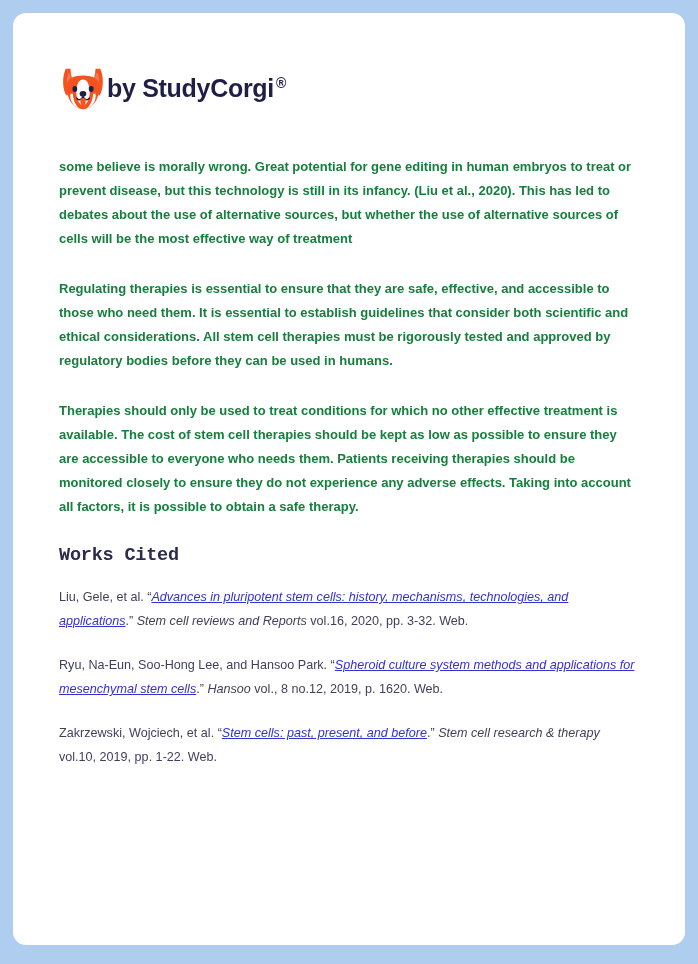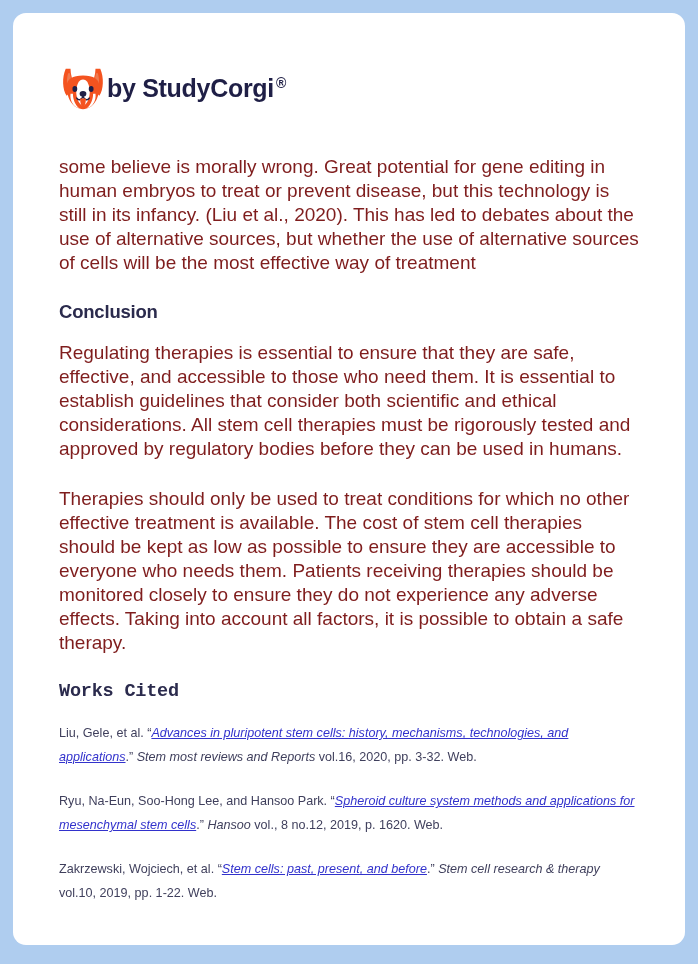--- a/index.html
+++ b/index.html
@@ -98,25 +98,26 @@
   }
 
   
   .content {
     padding: 0 46px 0 46px;
     box-sizing: border-box;
     margin-top: 42px;
   }
 
   p.para {
-    font-size: 19px;
+    font-size: 13px;
     line-height: 24px;
-    color: #7f1d1d;
+    color: #15803d;
     margin: 0 0 26px 0;
     text-align: left;
+    font-weight: bold;
   }
 
   h2.section-head {
     font-size: 18.5px;
     font-weight: bold;
     color: #2b2b4d;
     margin: 10px 0 18px 0;
     line-height: 1.2;
     letter-spacing: -0.2px;
   }
@@ -178,32 +179,31 @@
         </span>
         <span class="brand-text"><span>by StudyCorgi</span><span class="brand-reg">®</span></span>
       </div>
 
     </div>
 
     <div class="content">
 
       <p class="para">some believe is morally wrong. Great potential for gene editing in human embryos to treat or prevent disease, but this technology is still in its infancy. (Liu et al., 2020). This has led to debates about the use of alternative sources, but whether the use of alternative sources of cells will be the most effective way of treatment</p>
 
-      <h2 class="section-head">Conclusion</h2>
 
       <p class="para">Regulating therapies is essential to ensure that they are safe, effective, and accessible to those who need them. It is essential to establish guidelines that consider both scientific and ethical considerations. All stem cell therapies must be rigorously tested and approved by regulatory bodies before they can be used in humans.</p>
 
       <p class="para">Therapies should only be used to treat conditions for which no other effective treatment is available. The cost of stem cell therapies should be kept as low as possible to ensure they are accessible to everyone who needs them. Patients receiving therapies should be monitored closely to ensure they do not experience any adverse effects. Taking into account all factors, it is possible to obtain a safe therapy.</p>
 
       <h2 class="section-head tight-top">Works Cited</h2>
 
       <div>
 
         <p class="citation">
-          <span>Liu, Gele, et al. “</span><a class="cite-link" href="#">Advances in pluripotent stem cells: history, mechanisms, technologies, and applications</a><span>.” </span><span class="cite-italic">Stem most reviews and Reports</span><span> vol.16, 2020, pp. 3-32. Web.</span>
+          <span>Liu, Gele, et al. “</span><a class="cite-link" href="#">Advances in pluripotent stem cells: history, mechanisms, technologies, and applications</a><span>.” </span><span class="cite-italic">Stem cell reviews and Reports</span><span> vol.16, 2020, pp. 3-32. Web.</span>
         </p>
 
         <p class="citation">
           <span>Ryu, Na-Eun, Soo-Hong Lee, and Hansoo Park. “</span><a class="cite-link" href="#">Spheroid culture system methods and applications for mesenchymal stem cells</a><span>.” </span><span class="cite-italic">Hansoo</span><span> vol., 8 no.12, 2019, p. 1620. Web.</span>
         </p>
 
         <p class="citation">
           <span>Zakrzewski, Wojciech, et al. “</span><a class="cite-link" href="#">Stem cells: past, present, and before</a><span>.” </span><span class="cite-italic">Stem cell research &amp; therapy</span><span> vol.10, 2019, pp. 1-22. Web.</span>
         </p>
 

